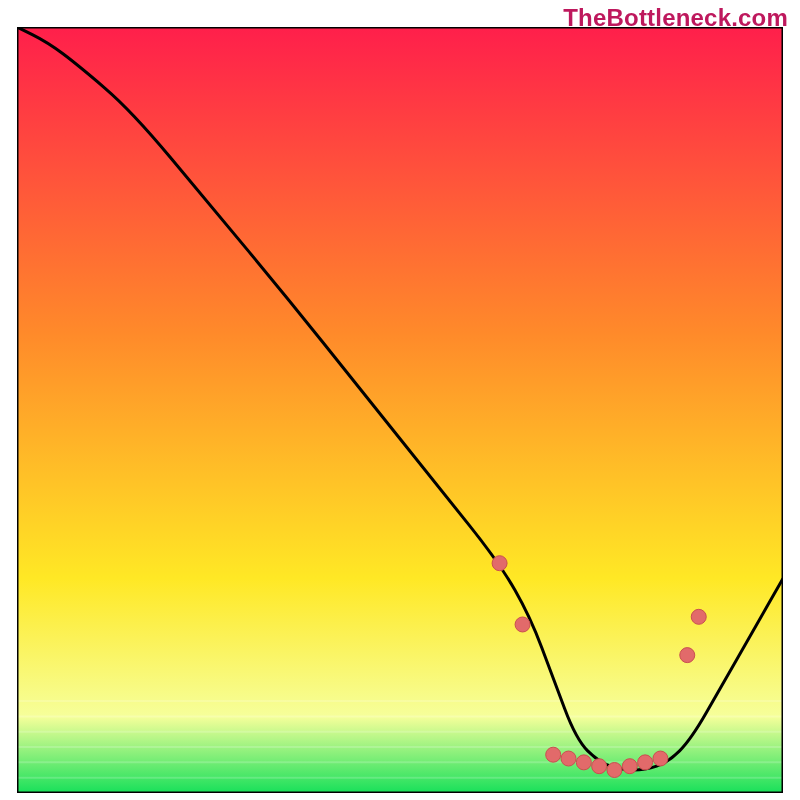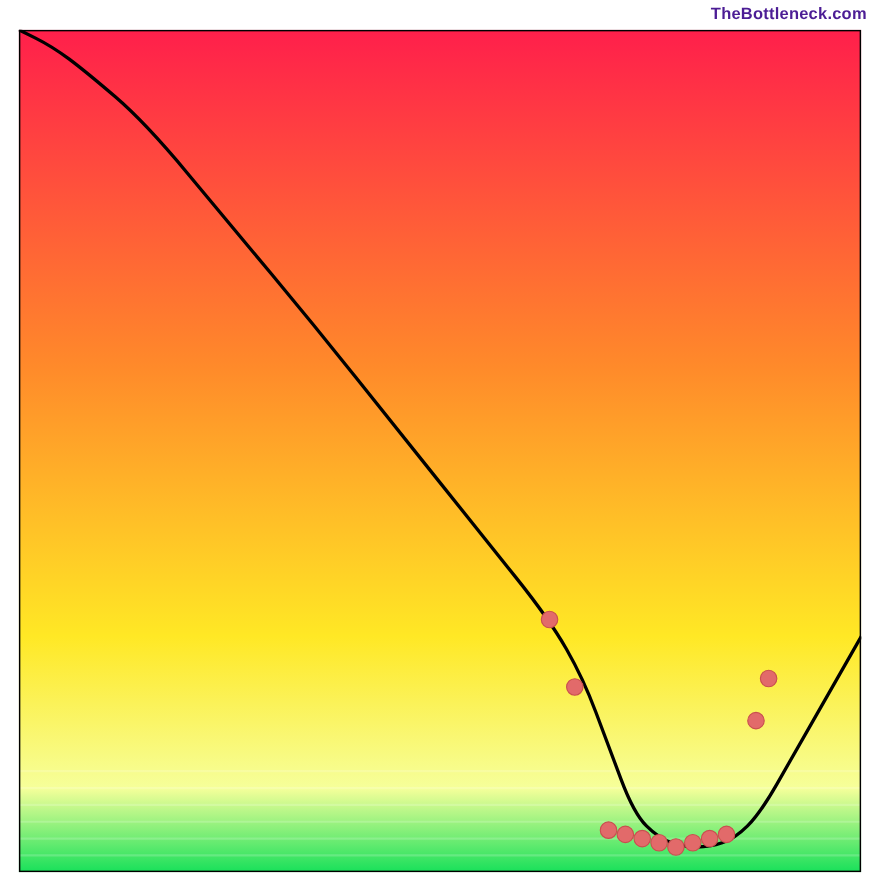--- a/index.html
+++ b/index.html
@@ -13,23 +13,23 @@
   }
   .stage {
     position: relative;
     width: 800px;
     height: 800px;
   }
   .watermark {
     position: absolute;
     top: 4px;
     right: 12px;
-    font-size: 15px;
+    font-size: 24px;
     font-weight: 600;
-    color: #4c1d95;
+    color: #be185d;
     letter-spacing: 0.2px;
     user-select: none;
   }
   .plot {
     position: absolute;
     left: 17px;
     top: 27px;
     width: 766px;
     height: 766px;
   }

